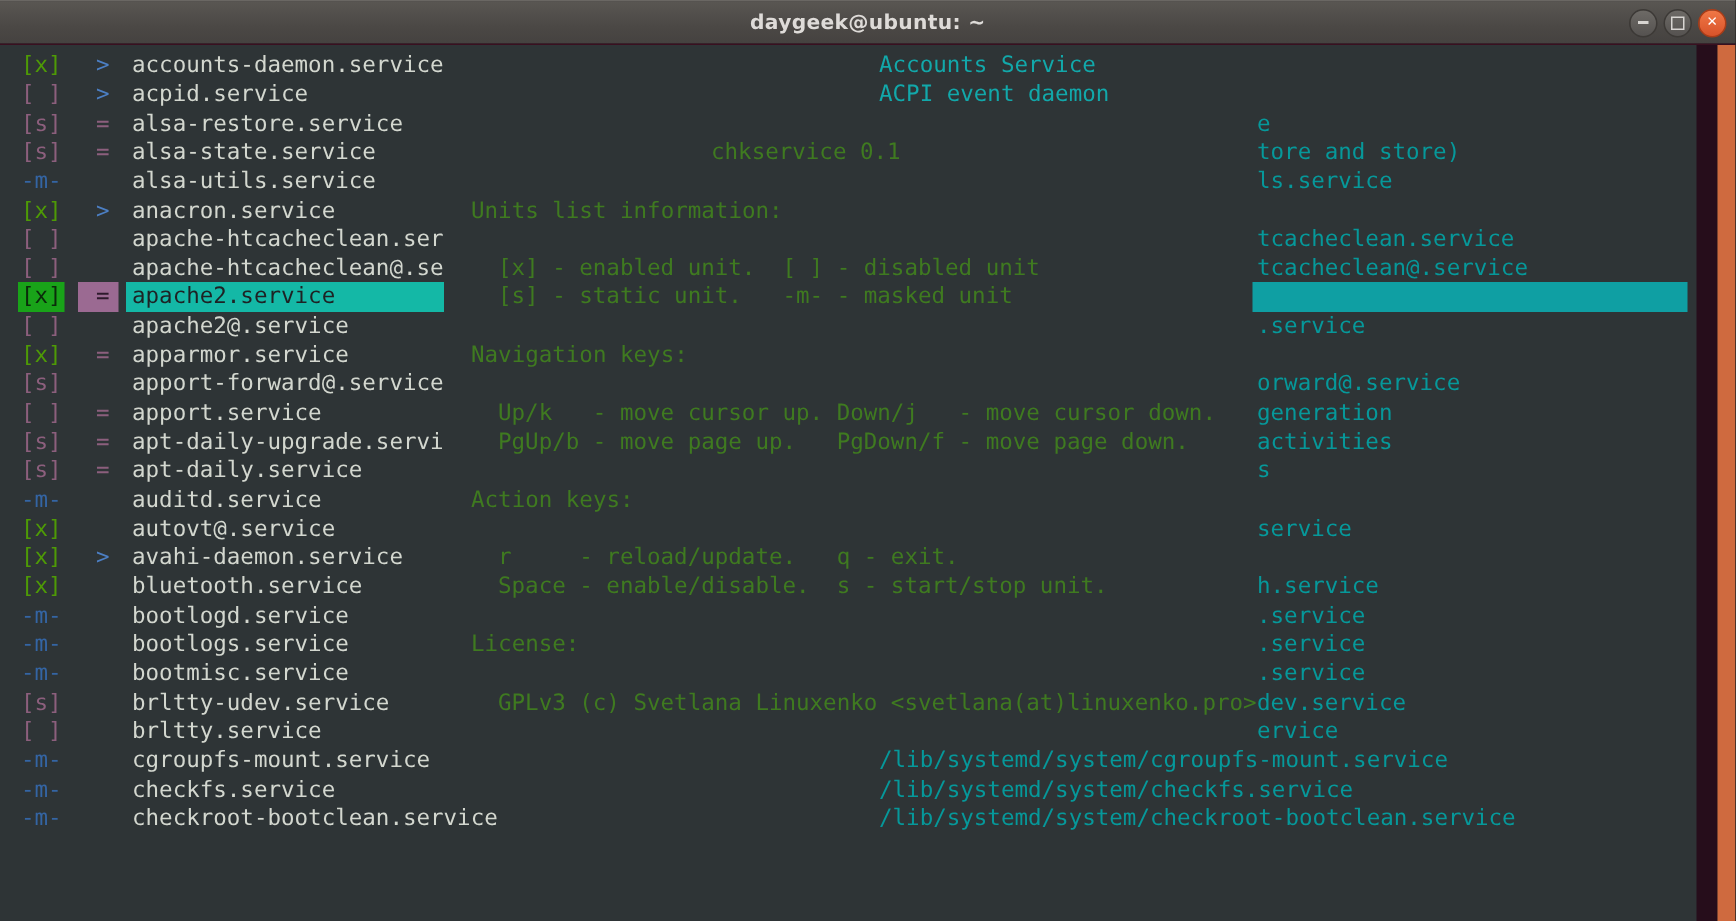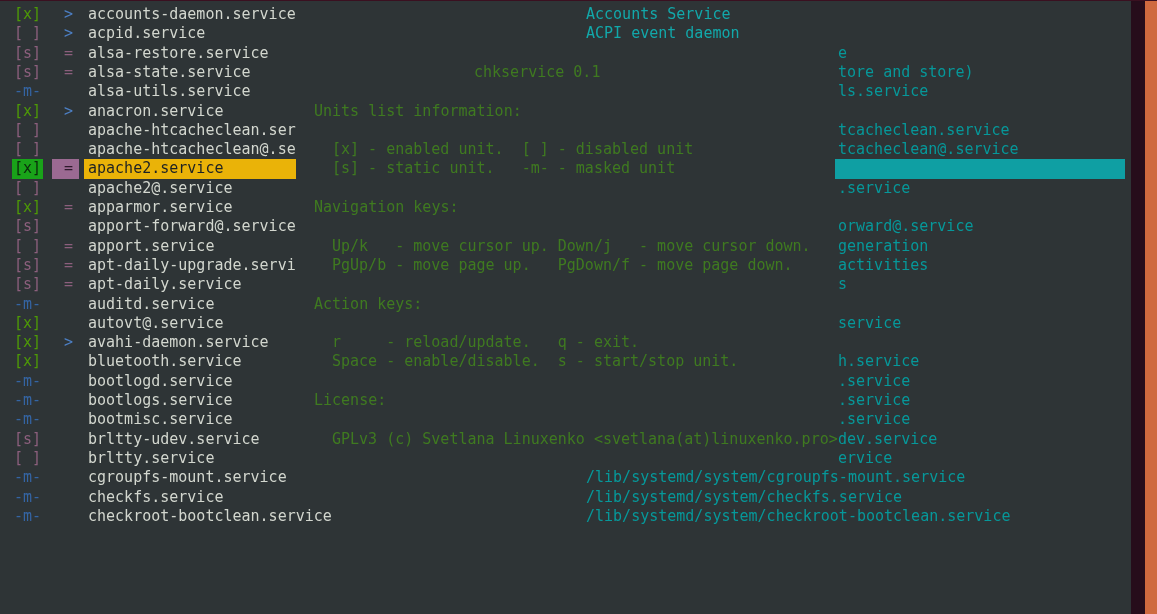--- a/index.html
+++ b/index.html
@@ -131,21 +131,21 @@
 
   .sel-x {
     background: #19a319;
     color: #0b2b0b;
   }
   .sel-eq {
     background: #9b6a92;
     color: #2e1a2c;
   }
   .sel-name {
-    background: #eab308;
+    background: #14b8a6;
     color: #1e2224;
   }
   .sel-bar {
     background: #0f9fa3;
     color: #0f9fa3;
   }
 
   #statusbar {
     position: absolute;
     left: 0; bottom: 2px;
@@ -153,20 +153,32 @@
     height: 19.3px; line-height: 19.3px;
     font-size: 15px;
     white-space: pre;
   }
 </style>
 </head>
 <body>
 
 <div id="window">
 
+  <div id="titlebar">
+    <span id="title-text">daygeek@ubuntu: ~</span>
+    <div id="winbtns">
+      <span class="winbtn min">
+          <i class="glyph-min"></i>
+        </span>
+      <span class="winbtn max">
+          <i class="glyph-max"></i>
+        </span>
+      <span class="winbtn close">✕</span>
+    </div>
+  </div>
 
 
   <div id="term-wrap">
 
     <div id="term">
       
       <div id="unit-rows"><span class="row c-green" style="left: 14px; top: 4px;">[x]</span><span class="row c-brblue" style="left: 64px; top: 4px;">&gt;</span><span class="row c-white" style="left: 88px; top: 4px;">accounts-daemon.service</span><span class="row c-mauve" style="left: 14px; top: 23.3px;">[ ]</span><span class="row c-brblue" style="left: 64px; top: 23.3px;">&gt;</span><span class="row c-white" style="left: 88px; top: 23.3px;">acpid.service</span><span class="row c-mauve" style="left: 14px; top: 42.6px;">[s]</span><span class="row c-mauve" style="left: 64px; top: 42.6px;">=</span><span class="row c-white" style="left: 88px; top: 42.6px;">alsa-restore.service</span><span class="row c-mauve" style="left: 14px; top: 61.9px;">[s]</span><span class="row c-mauve" style="left: 64px; top: 61.9px;">=</span><span class="row c-white" style="left: 88px; top: 61.9px;">alsa-state.service</span><span class="row c-blue" style="left: 14px; top: 81.2px;">-m-</span><span class="row c-white" style="left: 88px; top: 81.2px;">alsa-utils.service</span><span class="row c-green" style="left: 14px; top: 100.5px;">[x]</span><span class="row c-brblue" style="left: 64px; top: 100.5px;">&gt;</span><span class="row c-white" style="left: 88px; top: 100.5px;">anacron.service</span><span class="row c-mauve" style="left: 14px; top: 119.8px;">[ ]</span><span class="row c-white" style="left: 88px; top: 119.8px;">apache-htcacheclean.ser</span><span class="row c-mauve" style="left: 14px; top: 139.1px;">[ ]</span><span class="row c-white" style="left: 88px; top: 139.1px;">apache-htcacheclean@.se</span><span class="row sel-x" style="left: 12px; top: 158.4px; width: 31.09px;"></span><span class="row sel-eq" style="left: 52px; top: 158.4px; width: 27.09px;"></span><span class="row sel-name" style="left: 84px; top: 158.4px; width: 212px;"></span><span class="row sel-bar" style="left: 835px; top: 158.4px; width: 290px;"></span><span class="row sel-x" style="left: 14px; top: 158.4px;">[x]</span><span class="row sel-eq" style="left: 64px; top: 158.4px;">=</span><span class="row sel-name" style="left: 88px; top: 158.4px;">apache2.service</span><span class="row c-mauve" style="left: 14px; top: 177.7px;">[ ]</span><span class="row c-white" style="left: 88px; top: 177.7px;">apache2@.service</span><span class="row c-green" style="left: 14px; top: 197px;">[x]</span><span class="row c-mauve" style="left: 64px; top: 197px;">=</span><span class="row c-white" style="left: 88px; top: 197px;">apparmor.service</span><span class="row c-mauve" style="left: 14px; top: 216.3px;">[s]</span><span class="row c-white" style="left: 88px; top: 216.3px;">apport-forward@.service</span><span class="row c-mauve" style="left: 14px; top: 235.6px;">[ ]</span><span class="row c-mauve" style="left: 64px; top: 235.6px;">=</span><span class="row c-white" style="left: 88px; top: 235.6px;">apport.service</span><span class="row c-mauve" style="left: 14px; top: 254.9px;">[s]</span><span class="row c-mauve" style="left: 64px; top: 254.9px;">=</span><span class="row c-white" style="left: 88px; top: 254.9px;">apt-daily-upgrade.servi</span><span class="row c-mauve" style="left: 14px; top: 274.2px;">[s]</span><span class="row c-mauve" style="left: 64px; top: 274.2px;">=</span><span class="row c-white" style="left: 88px; top: 274.2px;">apt-daily.service</span><span class="row c-blue" style="left: 14px; top: 293.5px;">-m-</span><span class="row c-white" style="left: 88px; top: 293.5px;">auditd.service</span><span class="row c-green" style="left: 14px; top: 312.8px;">[x]</span><span class="row c-white" style="left: 88px; top: 312.8px;">autovt@.service</span><span class="row c-green" style="left: 14px; top: 332.1px;">[x]</span><span class="row c-brblue" style="left: 64px; top: 332.1px;">&gt;</span><span class="row c-white" style="left: 88px; top: 332.1px;">avahi-daemon.service</span><span class="row c-green" style="left: 14px; top: 351.4px;">[x]</span><span class="row c-white" style="left: 88px; top: 351.4px;">bluetooth.service</span><span class="row c-blue" style="left: 14px; top: 370.7px;">-m-</span><span class="row c-white" style="left: 88px; top: 370.7px;">bootlogd.service</span><span class="row c-blue" style="left: 14px; top: 390px;">-m-</span><span class="row c-white" style="left: 88px; top: 390px;">bootlogs.service</span><span class="row c-blue" style="left: 14px; top: 409.3px;">-m-</span><span class="row c-white" style="left: 88px; top: 409.3px;">bootmisc.service</span><span class="row c-mauve" style="left: 14px; top: 428.6px;">[s]</span><span class="row c-white" style="left: 88px; top: 428.6px;">brltty-udev.service</span><span class="row c-mauve" style="left: 14px; top: 447.9px;">[ ]</span><span class="row c-white" style="left: 88px; top: 447.9px;">brltty.service</span><span class="row c-blue" style="left: 14px; top: 467.2px;">-m-</span><span class="row c-white" style="left: 88px; top: 467.2px;">cgroupfs-mount.service</span><span class="row c-blue" style="left: 14px; top: 486.5px;">-m-</span><span class="row c-white" style="left: 88px; top: 486.5px;">checkfs.service</span><span class="row c-blue" style="left: 14px; top: 505.8px;">-m-</span><span class="row c-white" style="left: 88px; top: 505.8px;">checkroot-bootclean.service</span></div>
 
       
       <div id="desc-col"><span class="row c-cyan" style="left: 838px; top: 42.6px;">e</span><span class="row c-cyan" style="left: 838px; top: 61.9px;">tore and store)</span><span class="row c-cyan" style="left: 838px; top: 81.2px;">ls.service</span><span class="row c-cyan" style="left: 838px; top: 119.8px;">tcacheclean.service</span><span class="row c-cyan" style="left: 838px; top: 139.1px;">tcacheclean@.service</span><span class="row c-cyan" style="left: 838px; top: 177.7px;">.service</span><span class="row c-cyan" style="left: 838px; top: 216.3px;">orward@.service</span><span class="row c-cyan" style="left: 838px; top: 235.6px;">generation</span><span class="row c-cyan" style="left: 838px; top: 254.9px;">activities</span><span class="row c-cyan" style="left: 838px; top: 274.2px;">s</span><span class="row c-cyan" style="left: 838px; top: 312.8px;">service</span><span class="row c-cyan" style="left: 838px; top: 351.4px;">h.service</span><span class="row c-cyan" style="left: 838px; top: 370.7px;">.service</span><span class="row c-cyan" style="left: 838px; top: 390px;">.service</span><span class="row c-cyan" style="left: 838px; top: 409.3px;">.service</span><span class="row c-cyan" style="left: 838px; top: 428.6px;">dev.service</span><span class="row c-cyan" style="left: 838px; top: 447.9px;">ervice</span><span class="row c-cyan" style="left: 586px; top: 467.2px;">/lib/systemd/system/cgroupfs-mount.service</span><span class="row c-cyan" style="left: 586px; top: 486.5px;">/lib/systemd/system/checkfs.service</span><span class="row c-cyan" style="left: 586px; top: 505.8px;">/lib/systemd/system/checkroot-bootclean.service</span><span class="row c-brcyan" style="left: 586px; top: 4px;">Accounts Service</span><span class="row c-brcyan" style="left: 586px; top: 23.3px;">ACPI event daemon</span></div>

